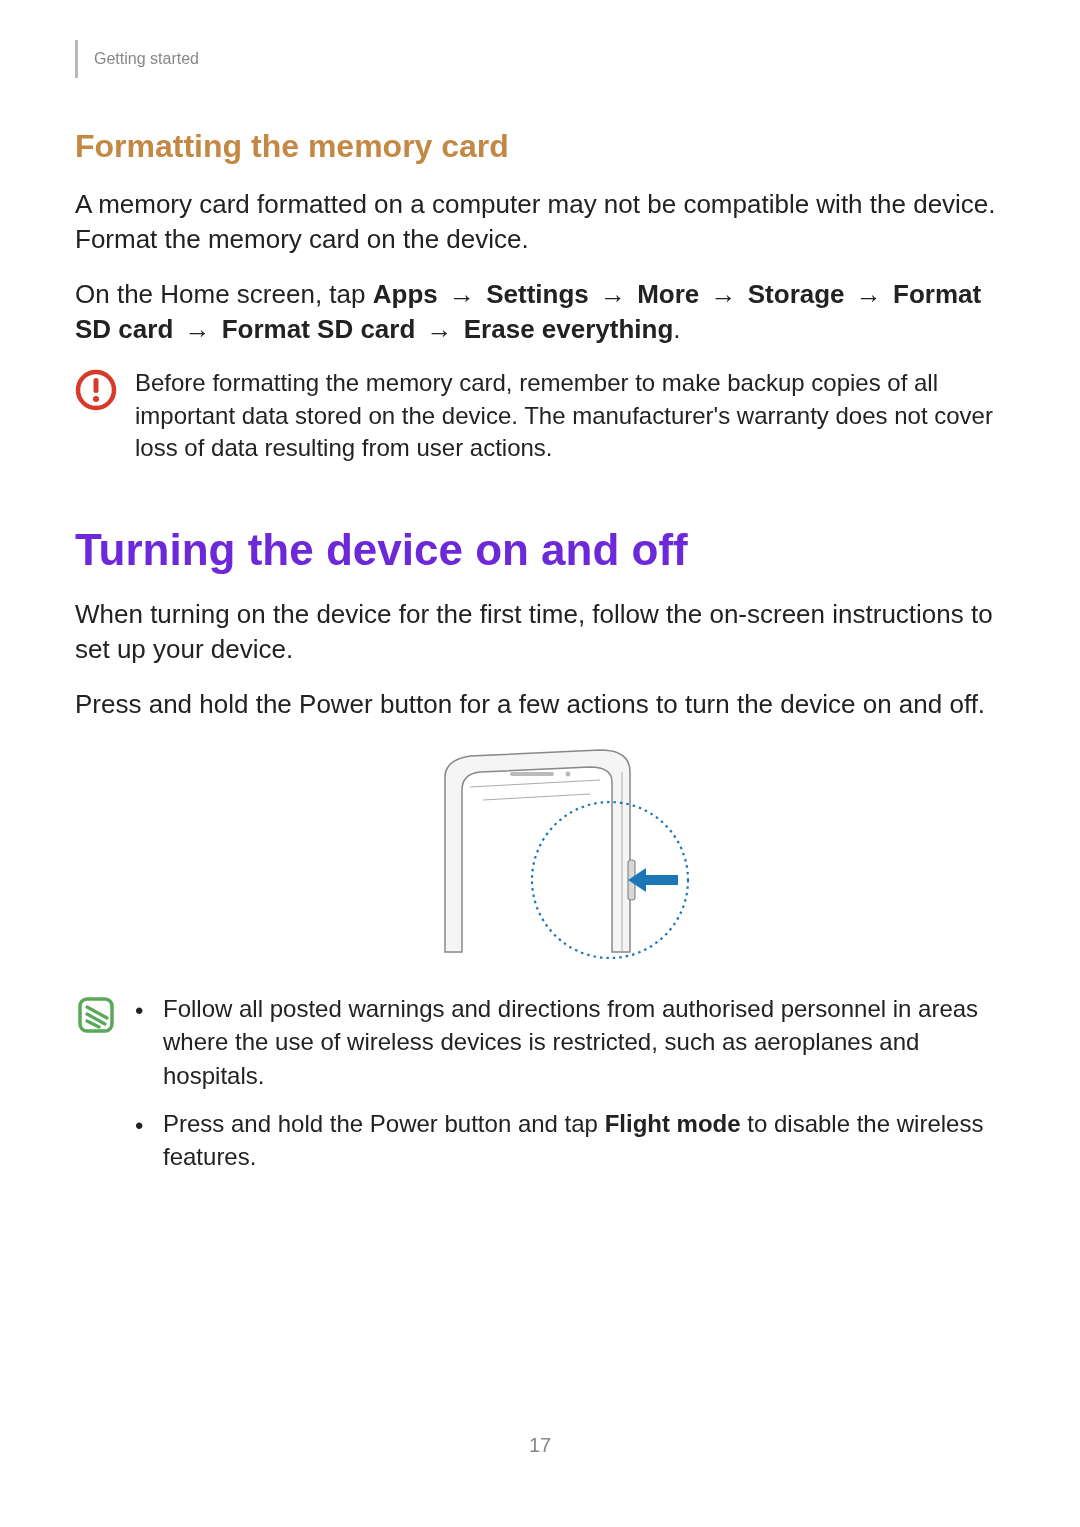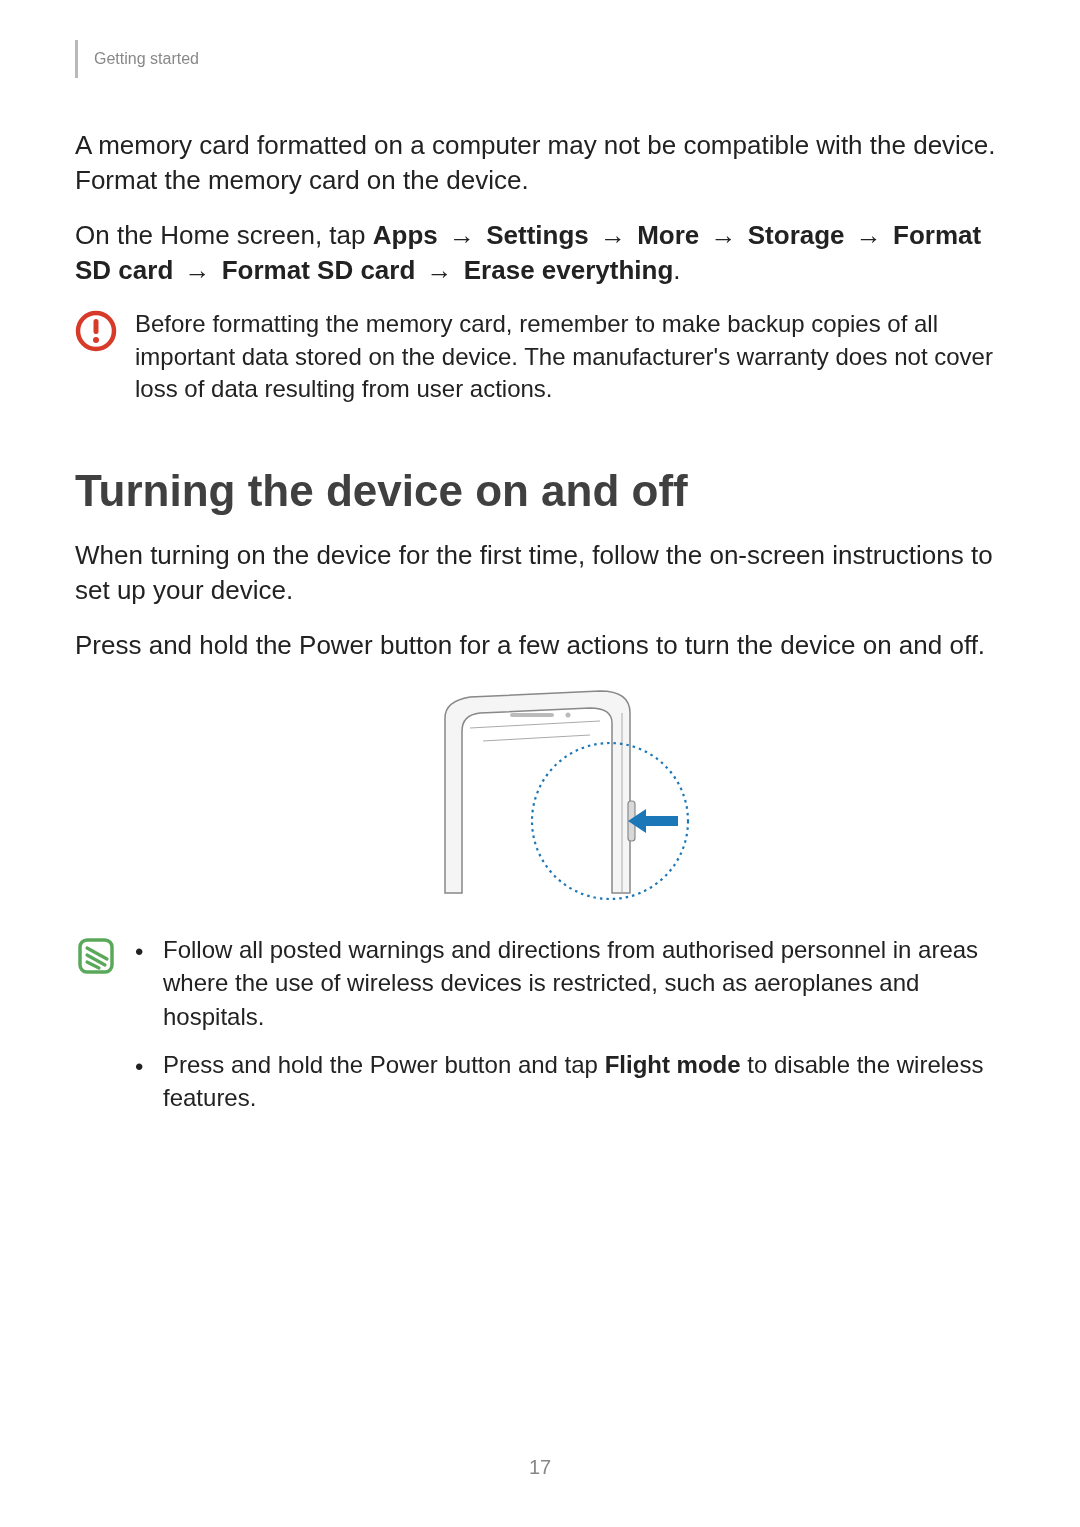--- a/index.html
+++ b/index.html
@@ -55,21 +55,21 @@
     flex-shrink: 0;
     margin-right: 18px;
     margin-top: 2px;
   }
   .warning-text {
     font-size: 24px;
     line-height: 1.35;
     color: #222;
   }
   h1.main-heading {
-    color: #404040;
+    color: #6d28d9;
     font-size: 44px;
     font-weight: 700;
     margin: 0 0 22px 0;
   }
   .figure-wrap {
     display:flex;
     justify-content:center;
     margin: 20px 0 30px 0;
   }
   .note-block {
@@ -91,38 +91,39 @@
     margin-bottom: 14px;
   }
   .bullet-dot {
     width: 28px;
     flex-shrink: 0;
     text-align: left;
     padding-top: 2px;
   }
   .page-number {
     position: absolute;
-    bottom: 48px;
+    bottom: 70px;
     left: 0;
     right: 0;
     text-align: center;
     color: #888;
     font-size: 20px;
   }
 </style>
 </head>
 <body>
 
 <div class="page">
 
   <div class="header-row">
     <div class="header-rule"></div>
     <div class="header-text">Getting started</div>
   </div>
 
+  <h2 class="subheading">Formatting the memory card</h2>
 
   <p class="body">A memory card formatted on a computer may not be compatible with the device. Format the memory card on the device.</p>
 
   <p class="body" id="nav-path">On the Home screen, tap <span class="bold">Apps</span><span class="arrow"> → </span><span class="bold">Settings</span><span class="arrow"> → </span><span class="bold">More</span><span class="arrow"> → </span><span class="bold">Storage</span><span class="arrow"> → </span><span class="bold">Format SD card</span><span class="arrow"> → </span><span class="bold">Format SD card</span><span class="arrow"> → </span><span class="bold">Erase everything</span>.</p>
 
   <div class="warning-block">
     <span class="warning-icon">
       <svg width="42" height="42" viewBox="0 0 42 42">
         <circle cx="21" cy="21" r="18" fill="none" stroke="#d83a2a" stroke-width="4.5"></circle>
         <rect x="18.5" y="9" width="5" height="15" rx="2.5" fill="#d83a2a"></rect>

